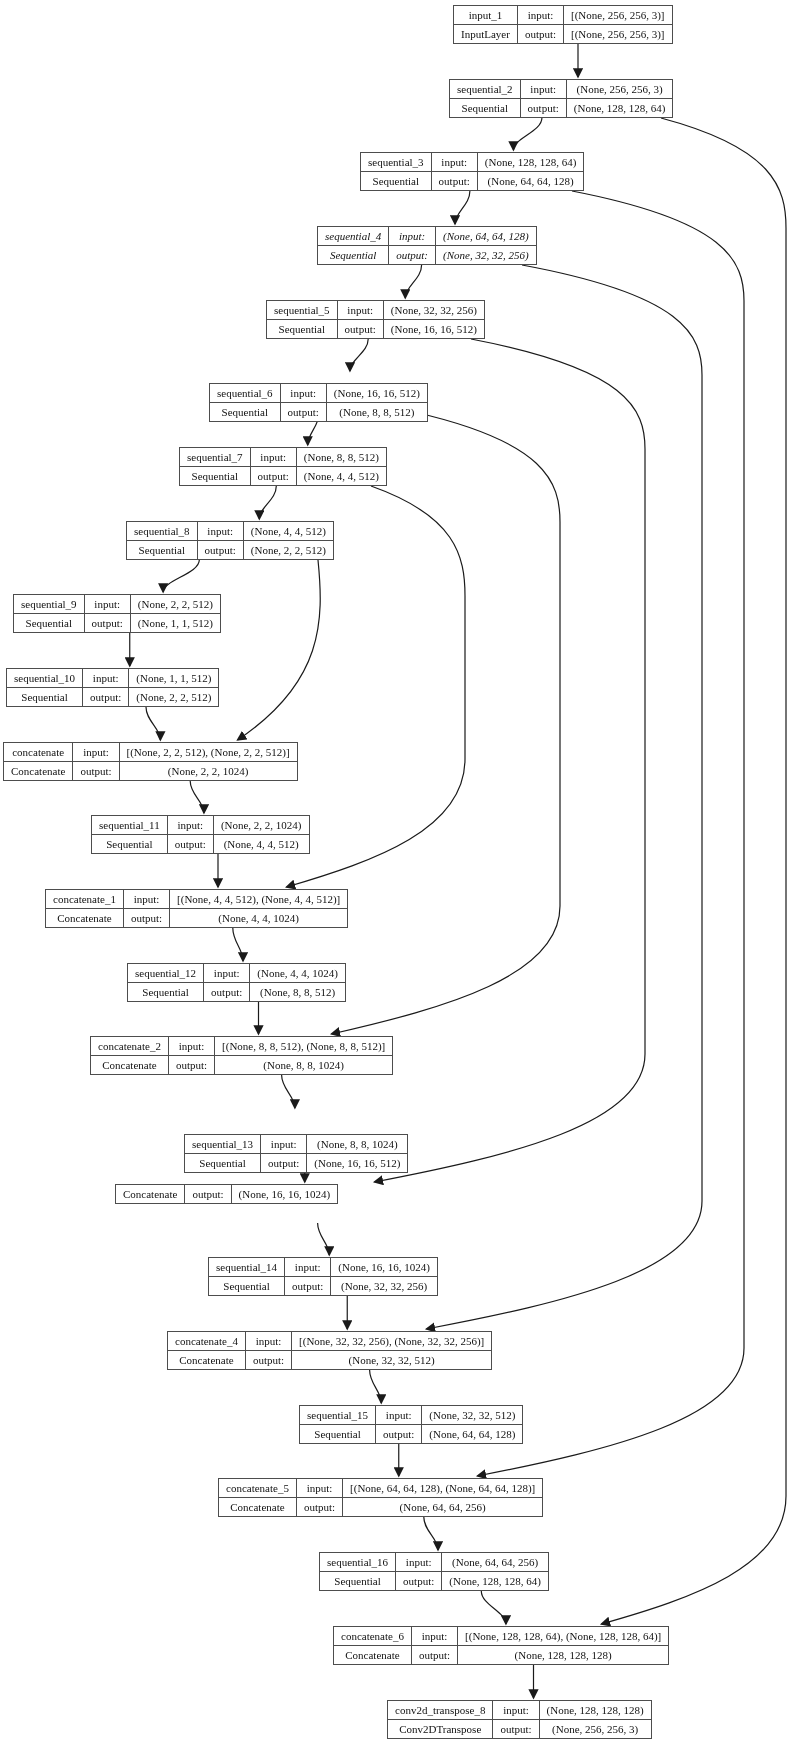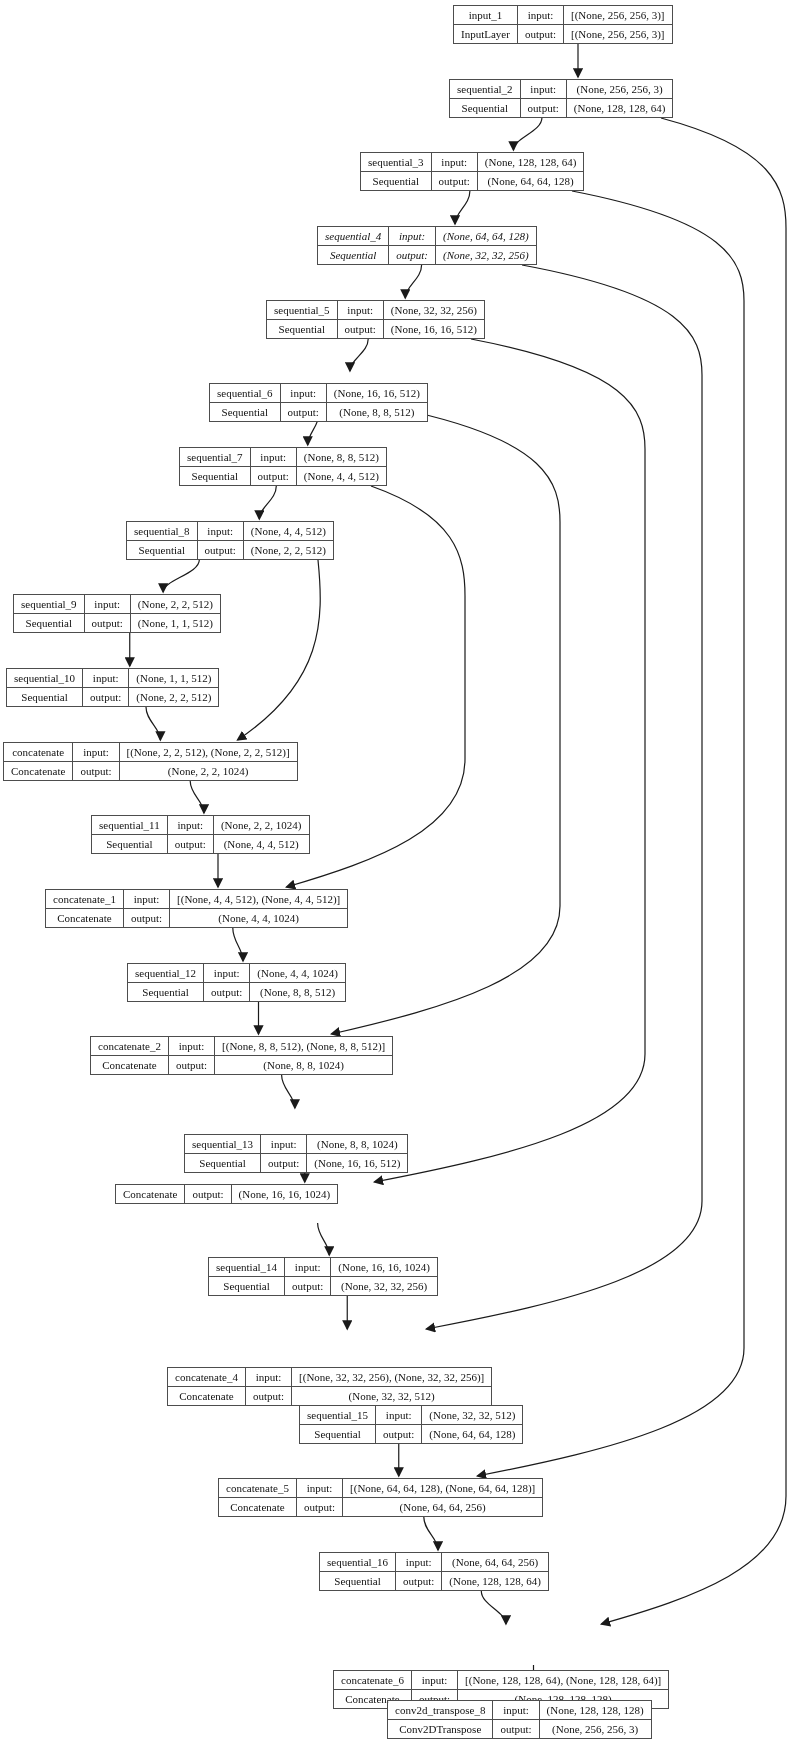--- a/index.html
+++ b/index.html
@@ -298,21 +298,21 @@
       <td class="c-io">input:</td>
       <td class="c-shape">(None, 16, 16, 1024)</td>
     </tr>
     <tr>
       <td class="c-name">Sequential</td>
       <td class="c-io">output:</td>
       <td class="c-shape">(None, 32, 32, 256)</td>
     </tr>
     </tbody>
   </table>
-    <table class="node" style="left: 167px; top: 1331px; margin-top: 36px;">
+    <table class="node" style="left: 167px; top: 1331px;">
     <tbody>
     <tr>
       <td class="c-name">concatenate_4</td>
       <td class="c-io">input:</td>
       <td class="c-shape">[(None, 32, 32, 256), (None, 32, 32, 256)]</td>
     </tr>
     <tr>
       <td class="c-name">Concatenate</td>
       <td class="c-io">output:</td>
       <td class="c-shape">(None, 32, 32, 512)</td>
@@ -354,21 +354,21 @@
       <td class="c-io">input:</td>
       <td class="c-shape">(None, 64, 64, 256)</td>
     </tr>
     <tr>
       <td class="c-name">Sequential</td>
       <td class="c-io">output:</td>
       <td class="c-shape">(None, 128, 128, 64)</td>
     </tr>
     </tbody>
   </table>
-    <table class="node" style="left: 333px; top: 1670px;">
+    <table class="node" style="left: 333px; top: 1626px;">
     <tbody>
     <tr>
       <td class="c-name">concatenate_6</td>
       <td class="c-io">input:</td>
       <td class="c-shape">[(None, 128, 128, 64), (None, 128, 128, 64)]</td>
     </tr>
     <tr>
       <td class="c-name">Concatenate</td>
       <td class="c-io">output:</td>
       <td class="c-shape">(None, 128, 128, 128)</td>

